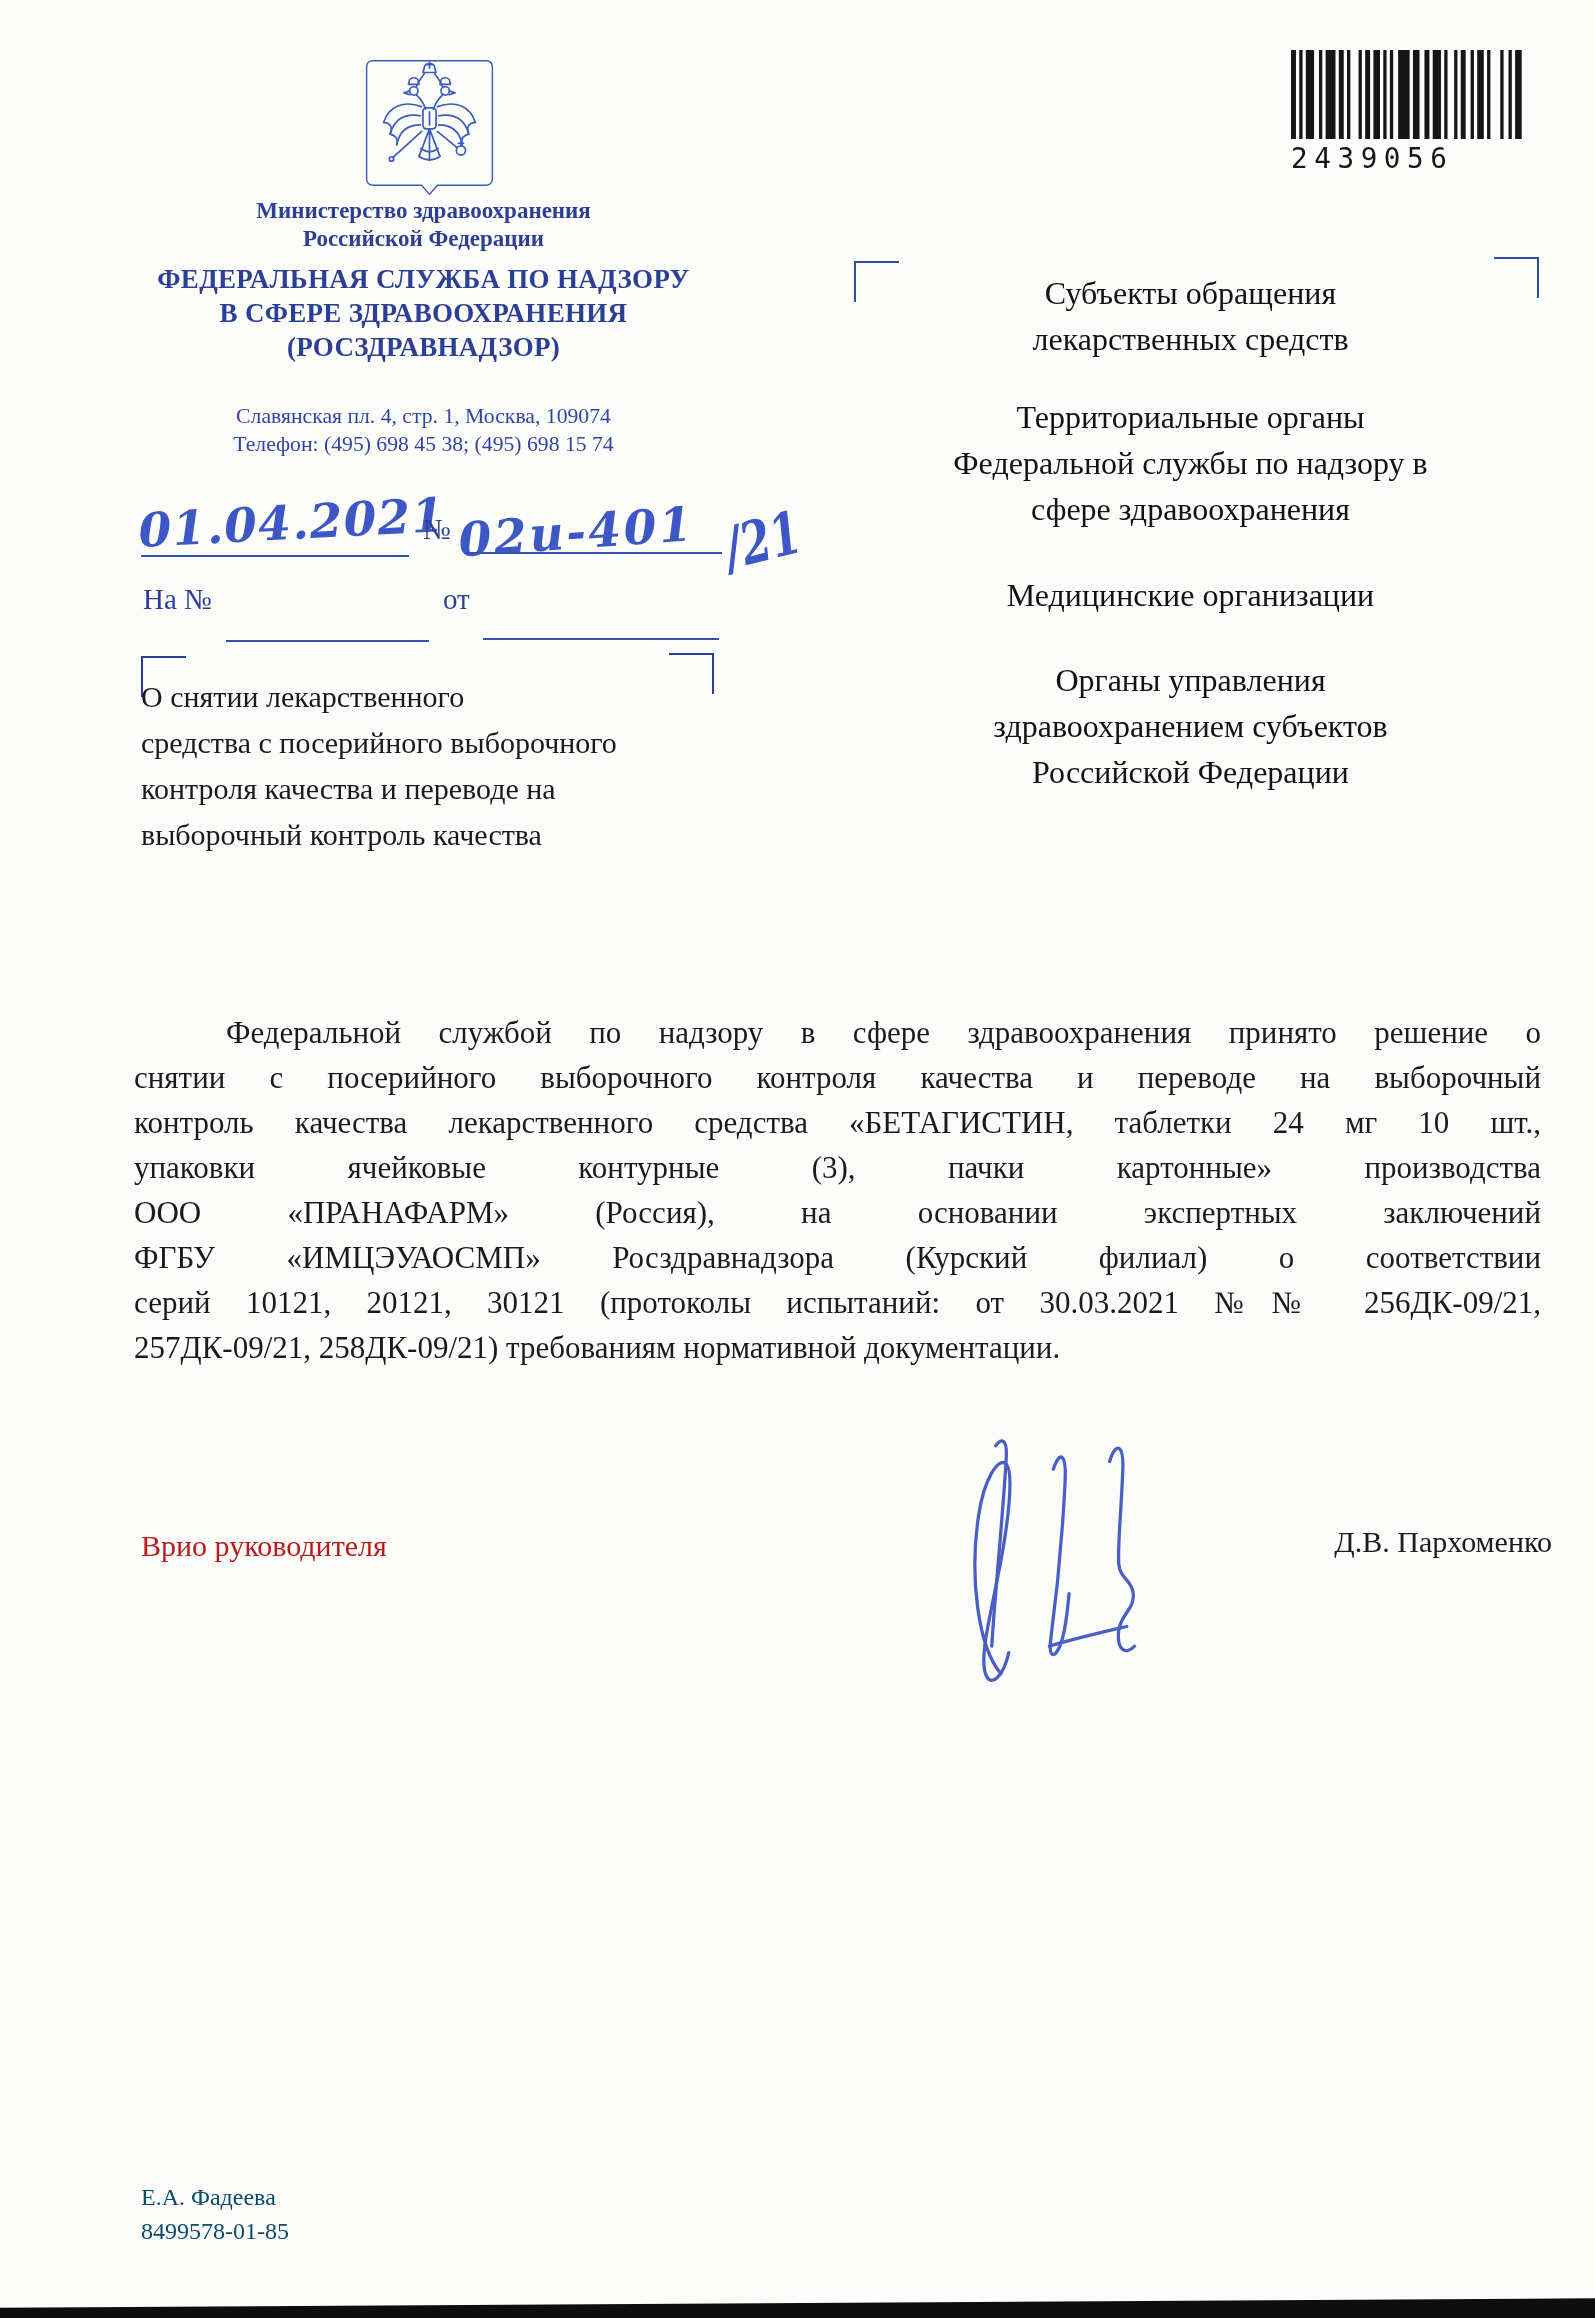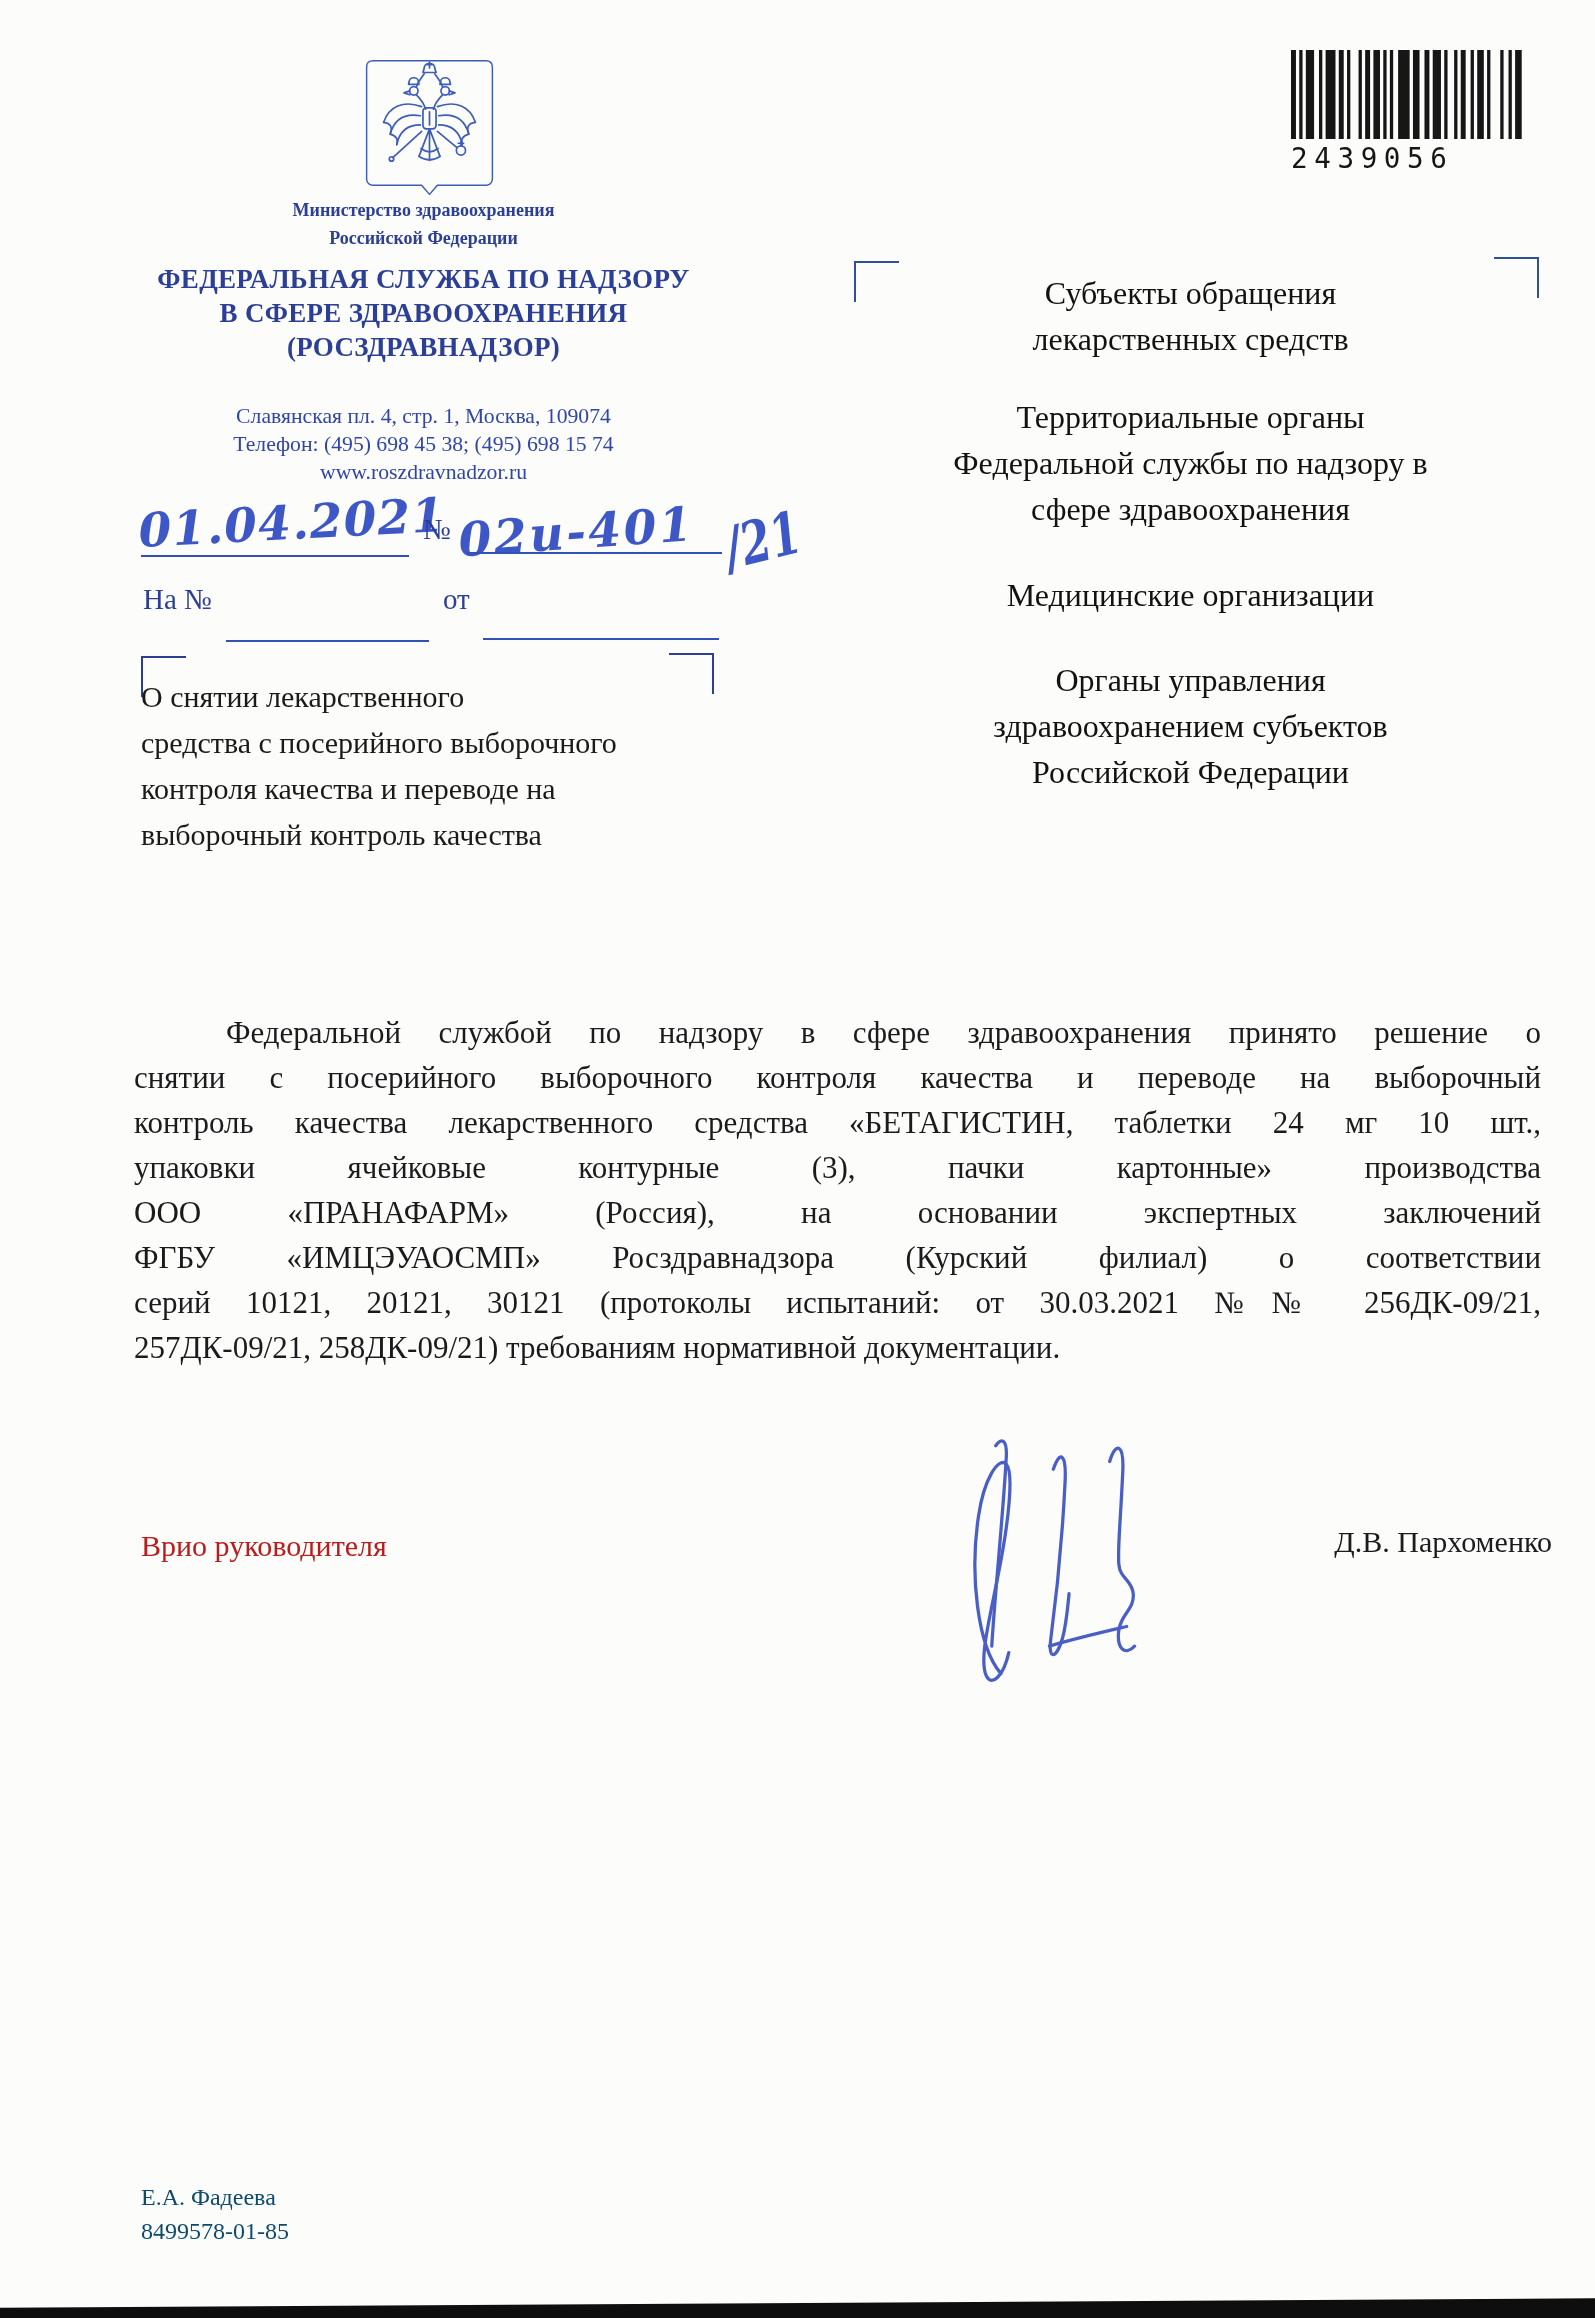--- a/index.html
+++ b/index.html
@@ -8,21 +8,21 @@
     width:1596px;height:2319px;
     background:#fcfcfa;
     overflow:hidden;
     font-family:"Liberation Serif", serif;
   }
   .abs{position:absolute;}
   .prewrap{white-space:pre-line;}
 
   
   .lh-col{left:112px;width:623px;text-align:center;}
-  .ministry{top:197px;font-weight:bold;font-size:18px;line-height:27.6px;color:#2c3f96;}
+  .ministry{top:197px;font-weight:bold;font-size:23px;line-height:27.6px;color:#2c3f96;}
   .service{top:262px;font-weight:bold;font-size:27px;line-height:34px;color:#2c3f96;letter-spacing:0.3px;}
   .addr{top:402px;font-size:21.7px;line-height:28px;color:#2f46a8;}
 
   
   .ink{fill:#3d57c6;font-family:"DejaVu Serif", serif;font-style:italic;font-weight:bold;}
   .blue-label{color:#2c3f96;font-size:29px;}
   .u-line{height:0;border-top:2px solid #3350b4;}
 
   
   .corner{width:43px;height:39px;border:0 solid #30509e;}
@@ -93,21 +93,20 @@
   </svg>
 
   <div class="abs lh-col ministry prewrap">Министерство здравоохранения
 Российской Федерации</div>
   <div class="abs lh-col service prewrap">ФЕДЕРАЛЬНАЯ СЛУЖБА ПО НАДЗОРУ
 В СФЕРЕ ЗДРАВООХРАНЕНИЯ
 (РОСЗДРАВНАДЗОР)</div>
   <div class="abs lh-col addr">
     <div>Славянская пл. 4, стр. 1, Москва, 109074</div>
     <div>Телефон: (495) 698 45 38; (495) 698 15 74</div>
-    <div>www.roszdravnadzor.ru</div>
   </div>
 
   <svg class="abs" style="left:130px;top:486px;" width="308" height="75" viewBox="0 0 470 115">
     <text class="ink" x="12" y="82" font-size="72" letter-spacing="2" transform="rotate(-3 235 57)">01.04.2021</text>
   </svg>
   <div class="abs u-line" style="left:141px;top:555px;width:268px;"></div>
 
   <span class="abs blue-label" style="left:423px;top:513px;">№</span>
 
   <svg class="abs" style="left:453px;top:459px;" width="426" height="125" viewBox="0 0 650 190">

